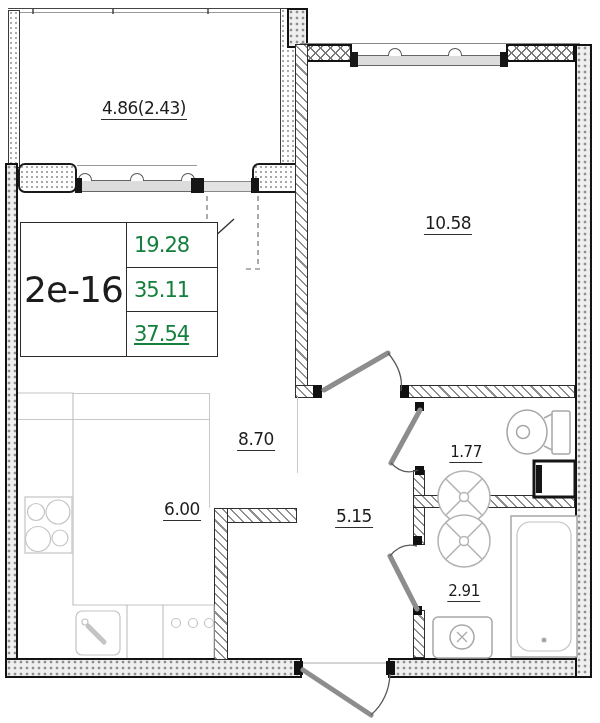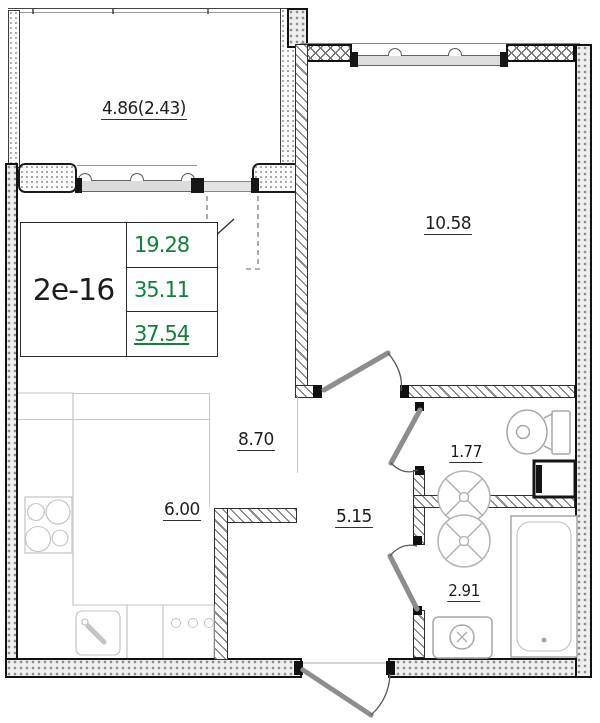--- a/index.html
+++ b/index.html
@@ -31,21 +31,21 @@
   .cap{background:#161616;}
   .marker{background:#fff;border:1.2px solid #555;border-bottom:none;border-radius:7px 7px 0 0;}
   .rail{background:#fff;border-top:1.6px solid #444;border-bottom:1px solid #999;}
   .roomlabel{position:absolute;transform:translate(-50%,-50%);color:#1c1c1c;
     letter-spacing:-0.5px;white-space:nowrap;text-align:center;}
   .roomlabel span{border-bottom:1.8px solid #2f2f2f;padding:0 1px 1px 1px;display:inline-block;}
   .fs17{font-size:17px;} .fs15{font-size:15px;}
   .spec-table{left:20px;top:222px;width:198px;height:135px;border:1.6px solid #2b2b2b;
     display:flex;background:#fff;}
   .spec-id{width:105px;border-right:1.6px solid #2b2b2b;display:flex;align-items:center;
-    justify-content:center;font-size:30px;letter-spacing:-1px;color:#1c1c1c;}
+    justify-content:center;font-size:36px;letter-spacing:-1px;color:#1c1c1c;}
   .spec-col{flex:1;display:flex;flex-direction:column;}
   .spec-cell{flex:1;display:flex;align-items:center;padding-left:7px;font-size:21px;
     letter-spacing:-1px;color:#15803d;border-bottom:1.6px solid #2b2b2b;}
   .spec-cell:last-child{border-bottom:none;text-decoration:underline;}
   svg{position:absolute;left:0;top:0;}
 </style>
 </head>
 <body>
 
 <div id="plan">

